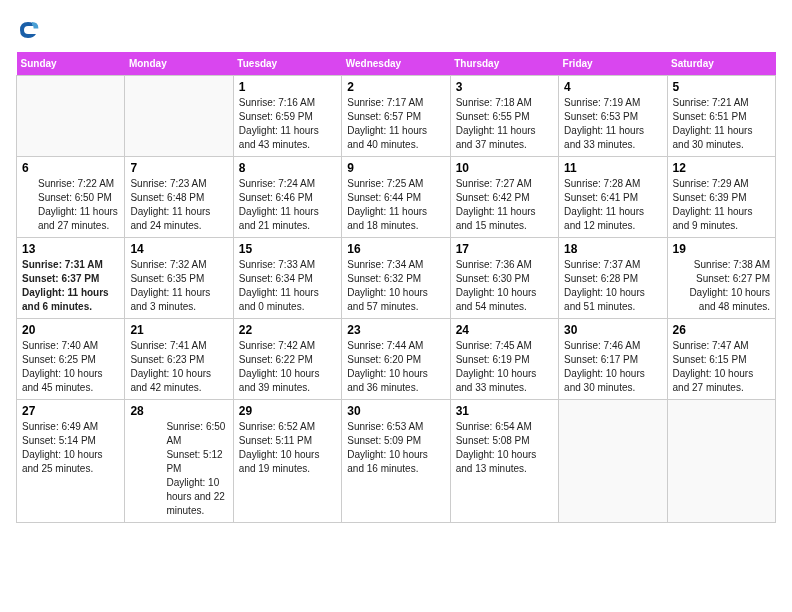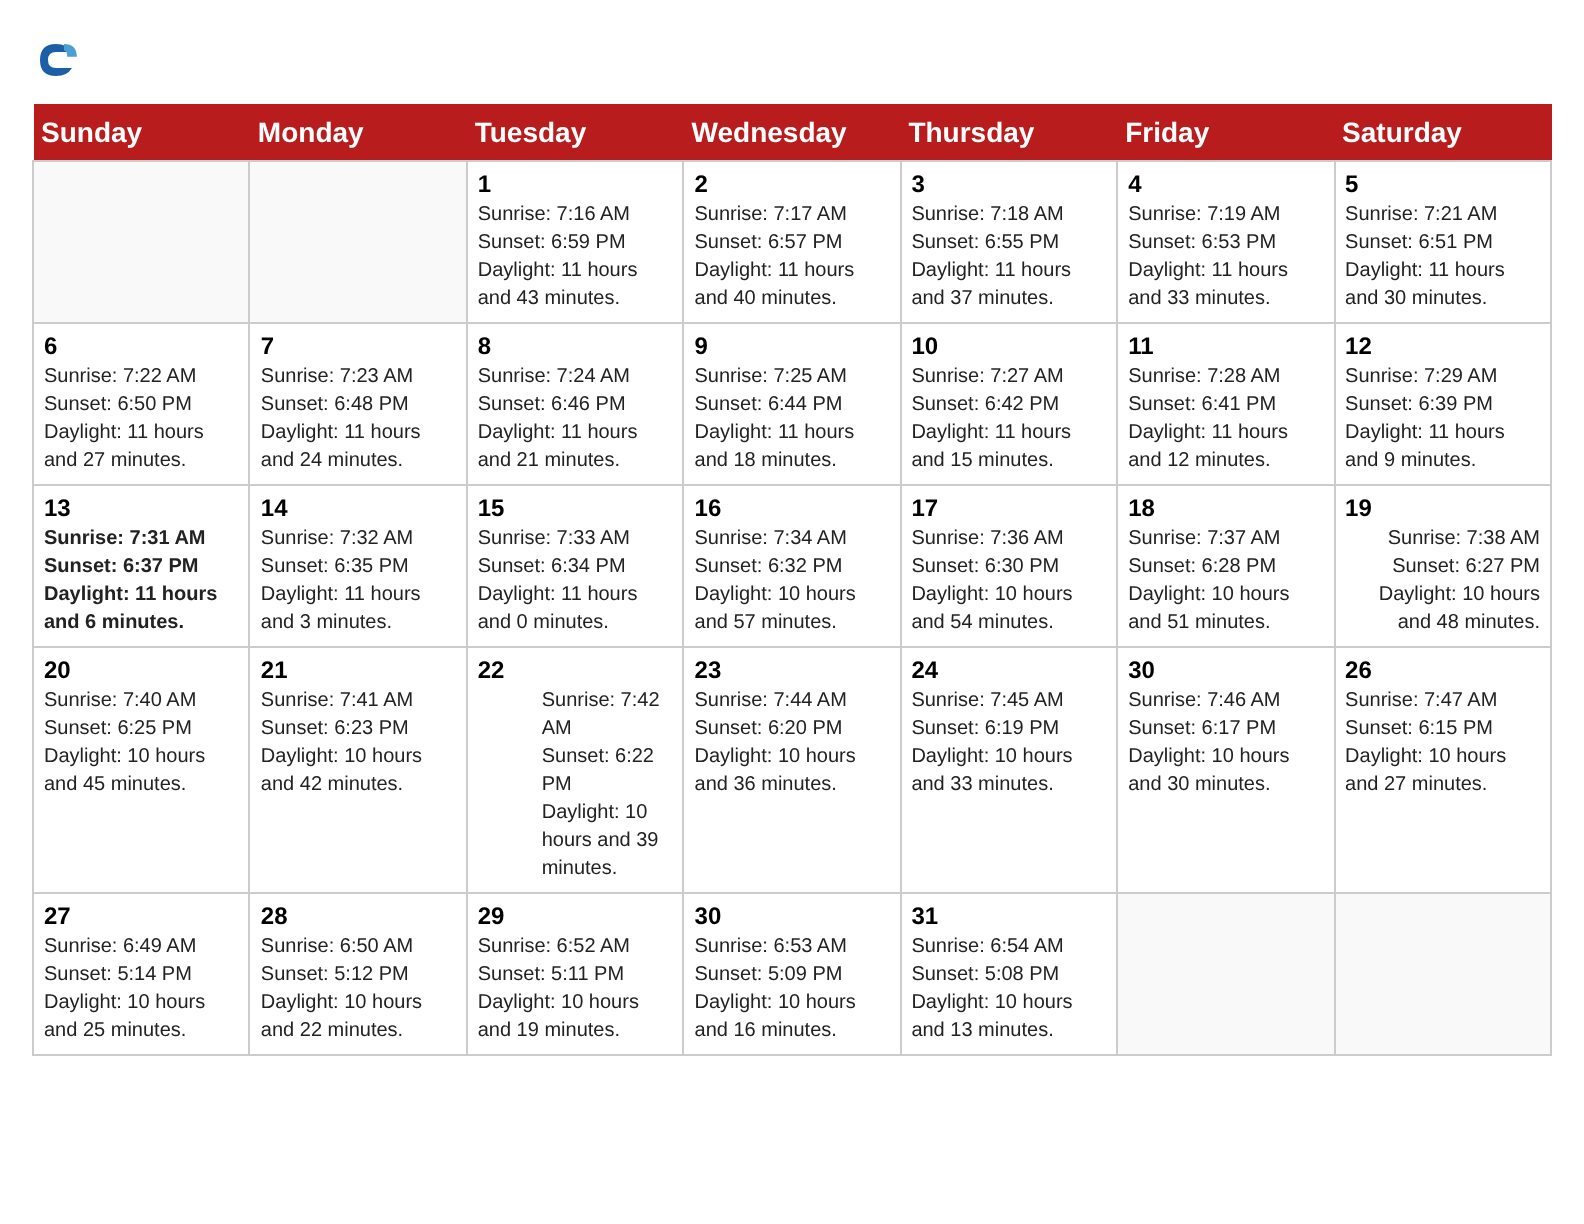--- a/index.html
+++ b/index.html
@@ -44,25 +44,25 @@
     .location {
       font-size: 14px;
       color: #555;
     }
     table {
       width: 100%;
       border-collapse: collapse;
       font-size: 10.5px;
     }
     thead th {
-      background-color: #b91c1c;
+      background-color: #d946ef;
       color: #fff;
       padding: 6px 4px;
       text-align: left;
-      font-size: 14px;
+      font-size: 10px;
       font-weight: bold;
     }
     tbody td {
       border: 1px solid #ccc;
       vertical-align: top;
       padding: 4px 5px;
       height: 80px;
       width: 107px;
     }
     .day-num {
@@ -141,21 +141,21 @@
         <td>
           <span class="day-num">5</span>
           <div class="day-detail" style="white-space: pre-line;">Sunrise: 7:21 AM
 Sunset: 6:51 PM
 Daylight: 11 hours and 30 minutes.</div>
         </td>
       </tr>
       <tr>
         <td>
           <span class="day-num">6</span>
-          <div class="day-detail" style="white-space: pre-line;">Sunrise: 7:22 AM
+          <div class="day-detail" style="white-space: pre-line; margin-left: 16px;">Sunrise: 7:22 AM
 Sunset: 6:50 PM
 Daylight: 11 hours and 27 minutes.</div>
         </td>
         <td>
           <span class="day-num">7</span>
           <div class="day-detail" style="white-space: pre-line;">Sunrise: 7:23 AM
 Sunset: 6:48 PM
 Daylight: 11 hours and 24 minutes.</div>
         </td>
         <td>
@@ -241,21 +241,21 @@
 Daylight: 10 hours and 45 minutes.</div>
         </td>
         <td>
           <span class="day-num">21</span>
           <div class="day-detail" style="white-space: pre-line;">Sunrise: 7:41 AM
 Sunset: 6:23 PM
 Daylight: 10 hours and 42 minutes.</div>
         </td>
         <td>
           <span class="day-num">22</span>
-          <div class="day-detail" style="white-space: pre-line; margin-left: 32px;">Sunrise: 7:42 AM
+          <div class="day-detail" style="white-space: pre-line;">Sunrise: 7:42 AM
 Sunset: 6:22 PM
 Daylight: 10 hours and 39 minutes.</div>
         </td>
         <td>
           <span class="day-num">23</span>
           <div class="day-detail" style="white-space: pre-line;">Sunrise: 7:44 AM
 Sunset: 6:20 PM
 Daylight: 10 hours and 36 minutes.</div>
         </td>
         <td>
@@ -279,21 +279,21 @@
       </tr>
       <tr>
         <td>
           <span class="day-num">27</span>
           <div class="day-detail" style="white-space: pre-line;">Sunrise: 6:49 AM
 Sunset: 5:14 PM
 Daylight: 10 hours and 25 minutes.</div>
         </td>
         <td>
           <span class="day-num">28</span>
-          <div class="day-detail" style="white-space: pre-line;">Sunrise: 6:50 AM
+          <div class="day-detail" style="white-space: pre-line; margin-left: 36px;">Sunrise: 6:50 AM
 Sunset: 5:12 PM
 Daylight: 10 hours and 22 minutes.</div>
         </td>
         <td>
           <span class="day-num">29</span>
           <div class="day-detail" style="white-space: pre-line;">Sunrise: 6:52 AM
 Sunset: 5:11 PM
 Daylight: 10 hours and 19 minutes.</div>
         </td>
         <td>

